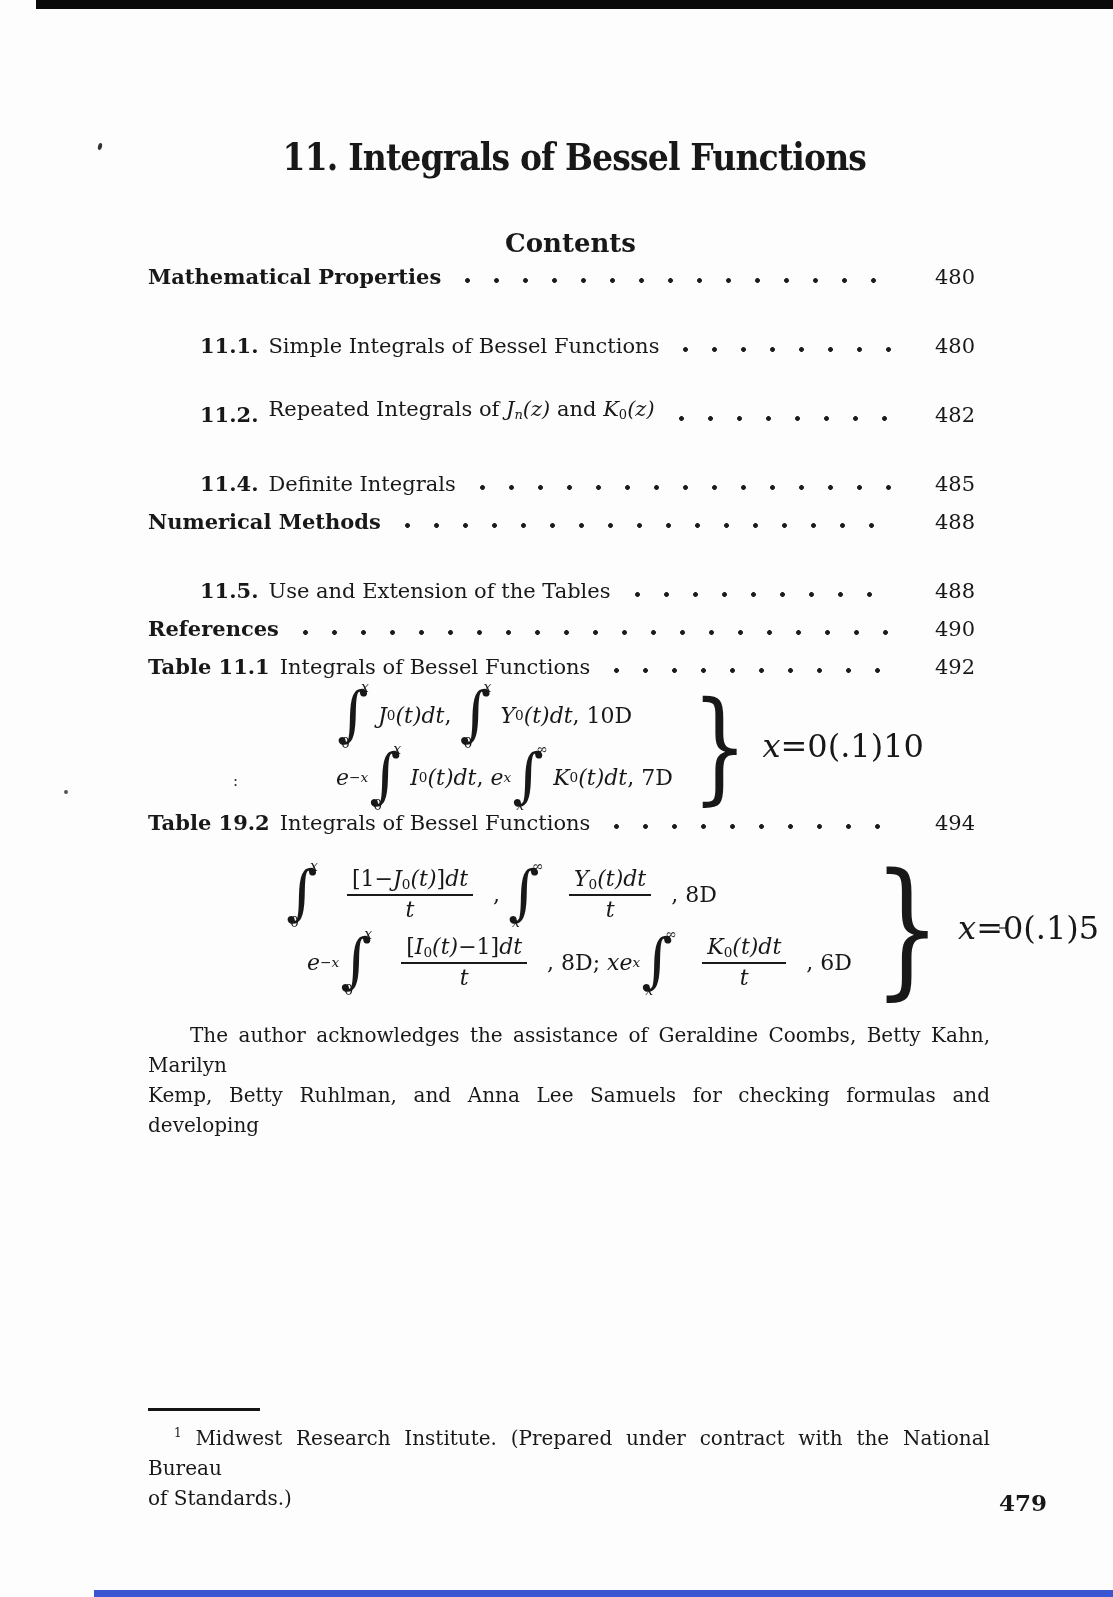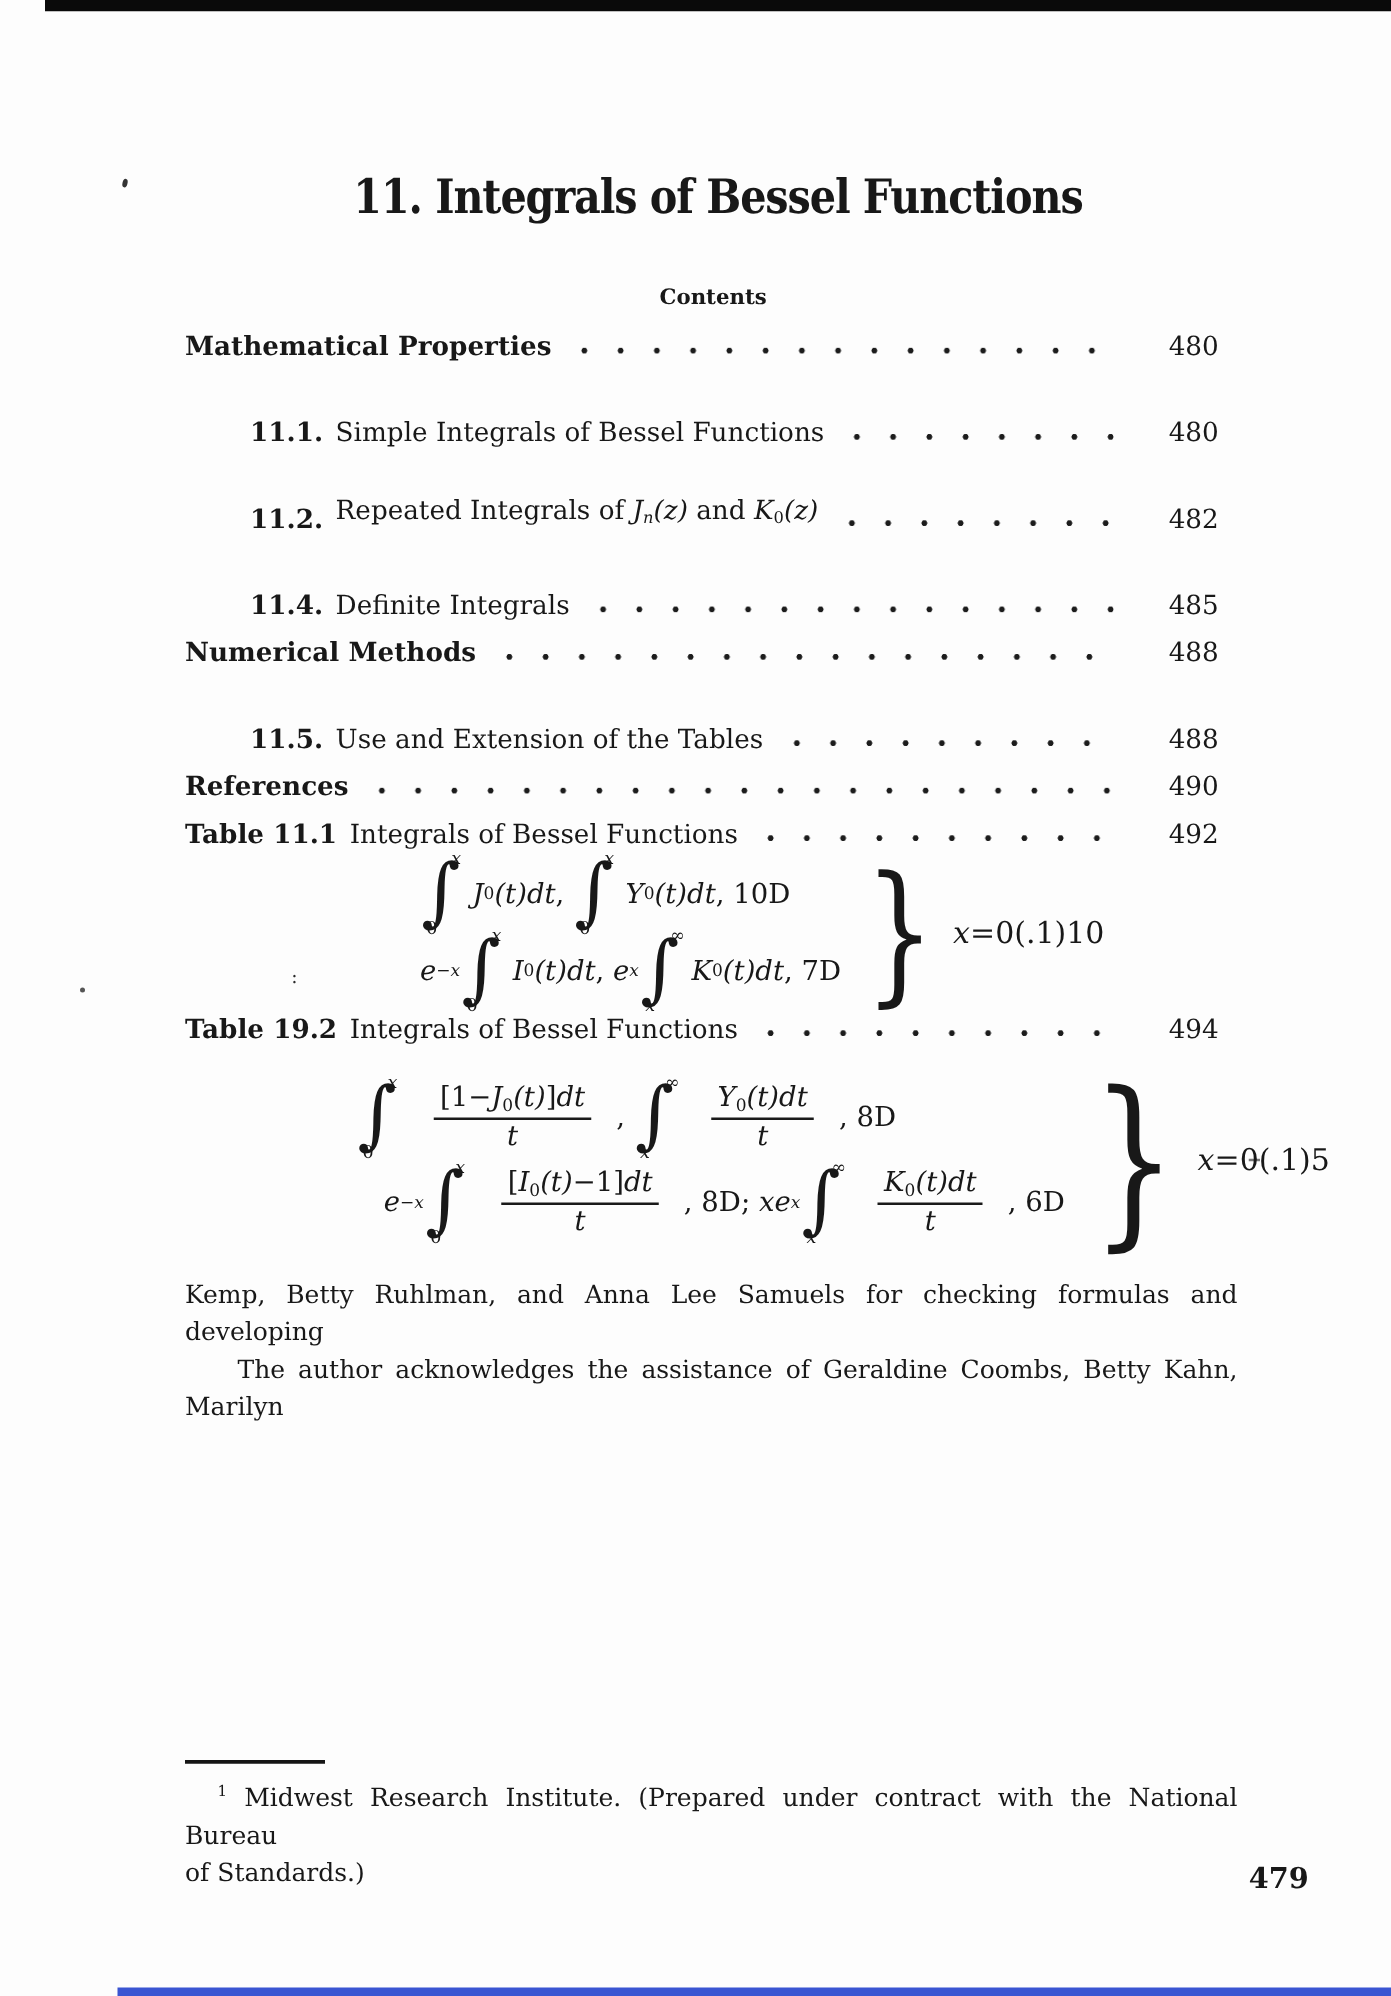--- a/index.html
+++ b/index.html
@@ -22,21 +22,21 @@
     text-align:center; font-weight:bold; font-size:38px; line-height:1.05; letter-spacing:-1px;
   }
   .title > span{display:inline-block; transform:scaleX(.87); transform-origin:center;}
   .author{
     position:absolute; top:180px; left:0; width:100%; padding-left:28px; box-sizing:border-box;
     text-align:center; font-size:22px; font-variant:small-caps; letter-spacing:2px;
   }
   .author sup{font-size:13px; letter-spacing:0;}
   .contents{
     position:absolute; top:228px; left:0; width:100%; padding-left:28px; box-sizing:border-box;
-    text-align:center; font-weight:bold; font-size:17px; margin:0;
+    text-align:center; font-weight:bold; font-size:26px; margin:0;
   }
 
   .content-col{position:absolute; left:148px; top:262px; width:842px;}
   .page-col-label{height:30px; text-align:right; padding-right:15px; font-weight:bold; font-size:20px; line-height:30px;}
 
   .toc-row{display:flex; align-items:flex-end; height:30px; font-size:21px; line-height:30px;}
   .toc-row.gap{margin-top:8px;}
   .toc-row.indent{padding-left:52px;margin-top:39px;}
   .toc-prefix{margin-right:10px; white-space:nowrap;}
   .toc-prefix.b, .toc-label.b{font-weight:bold;}
@@ -66,21 +66,21 @@
   .formula-block{display:flex; align-items:center;}
   .fb1{margin-top:2px; padding-left:188px;}
   .fb2{margin-top:16px; padding-left:137px;}
   .f-rows{display:flex; flex-direction:column;}
   .f-row{display:flex; align-items:center; font-size:22px; height:62px; white-space:pre;}
   .fb2 .f-row{height:68px;}
   .fb2 .f-row1{margin-left:22px;}
   .f-brace{font-family:"DejaVu Serif", serif; line-height:1; transform:scaleX(.72); margin:0 4px 0 8px;}
   .fb1 .f-brace{font-size:122px;}
   .fb2 .f-brace{font-size:148px;}
-  .f-label{font-size:24px; white-space:pre;}
+  .f-label{font-size:32px; white-space:pre;}
 
   .ack{margin-top:18px; font-size:20px; line-height:30px;}
   .ack .ln{text-align:justify; text-align-last:justify;}
   .ack .ln.first{text-indent:42px;}
   .ack .ln.last{text-align:left; text-align-last:left;}
 
   .footnote{position:absolute; left:148px; top:1408px; width:842px; font-size:20px; line-height:30px;}
   .footnote-rule{width:112px; height:3px; background:#151515; margin-bottom:7px;}
   .fn-line1{text-align:justify; text-align-last:justify; text-indent:26px;}
   .fn-line1 sup{font-size:12px;}
@@ -171,22 +171,22 @@
       </div>
     <div id="fblock2" class="formula-block fb2">
         <div class="f-rows">
           <div class="f-row f-row0"><span class="m-int"><span class="sgn">∫</span><span class="lim hi">x</span><span class="lim lo" style="font-style: normal;">0</span></span><span class="m-frac"><span class="num"><span class="m-rm">[1−</span><span class="m-it">J</span><span class="m-sub">0</span><span class="m-it">(t)</span><span class="m-rm">]</span><span class="m-it">dt</span></span><span class="den"><span class="m-it">t</span></span></span><span class="m-rm">, </span><span class="m-int"><span class="sgn">∫</span><span class="lim hi" style="font-style: normal;">∞</span><span class="lim lo">x</span></span><span class="m-frac"><span class="num"><span class="m-it">Y</span><span class="m-sub">0</span><span class="m-it">(t)dt</span></span><span class="den"><span class="m-it">t</span></span></span><span class="m-rm">, 8D</span></div>
           <div class="f-row f-row1"><span class="m-it">e</span><span class="m-sup">−x</span><span class="m-int"><span class="sgn">∫</span><span class="lim hi">x</span><span class="lim lo" style="font-style: normal;">0</span></span><span class="m-frac"><span class="num"><span class="m-rm">[</span><span class="m-it">I</span><span class="m-sub">0</span><span class="m-it">(t)</span><span class="m-rm">−1]</span><span class="m-it">dt</span></span><span class="den"><span class="m-it">t</span></span></span><span class="m-rm">, 8D; </span><span class="m-it">xe</span><span class="m-sup">x</span><span class="m-int"><span class="sgn">∫</span><span class="lim hi" style="font-style: normal;">∞</span><span class="lim lo">x</span></span><span class="m-frac"><span class="num"><span class="m-it">K</span><span class="m-sub">0</span><span class="m-it">(t)dt</span></span><span class="den"><span class="m-it">t</span></span></span><span class="m-rm">, 6D</span></div>
         </div>
         <div class="f-brace">}</div>
         <div class="f-label"><span class="m-it">x</span><span class="m-rm">=0(.1)5</span></div>
       </div>
     <div id="ack" class="ack">
+        <div class="ln first">The author acknowledges the assistance of Geraldine Coombs, Betty Kahn, Marilyn</div>
         <div class="ln">Kemp, Betty Ruhlman, and Anna Lee Samuels for checking formulas and developing</div>
-        <div class="ln first">The author acknowledges the assistance of Geraldine Coombs, Betty Kahn, Marilyn</div>
       </div>
   </div>
 
   <div class="footnote">
     <div class="footnote-rule"></div>
     <div class="fn-line1"><sup>1</sup> <span>Midwest Research Institute.  (Prepared under contract with the National Bureau</span></div>
     <div class="fn-line2">of Standards.)</div>
   </div>
 
   <div class="folio">479</div>

